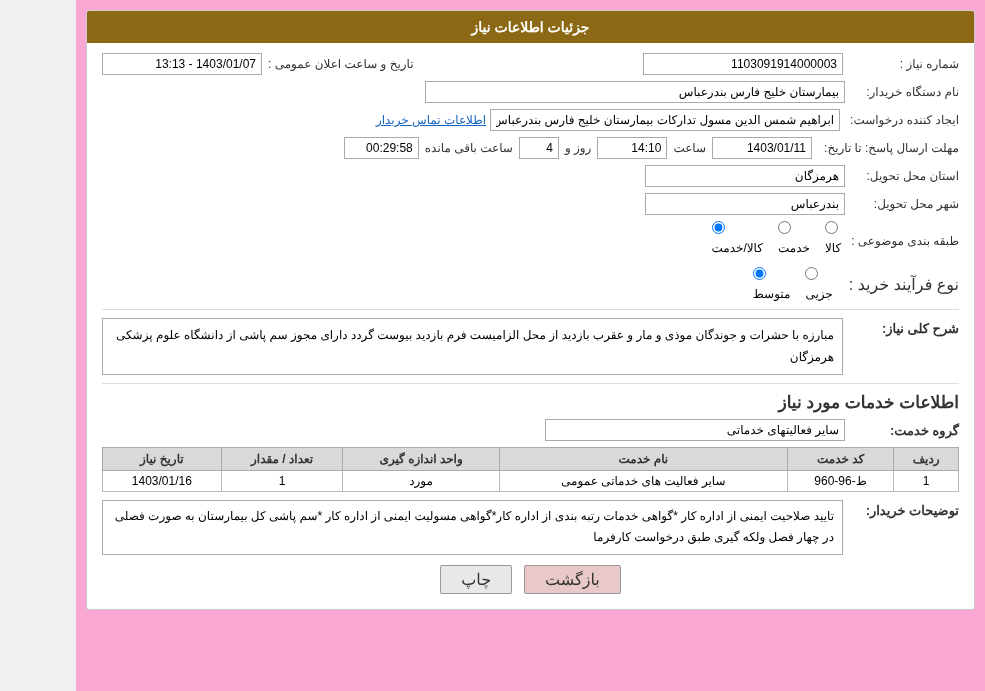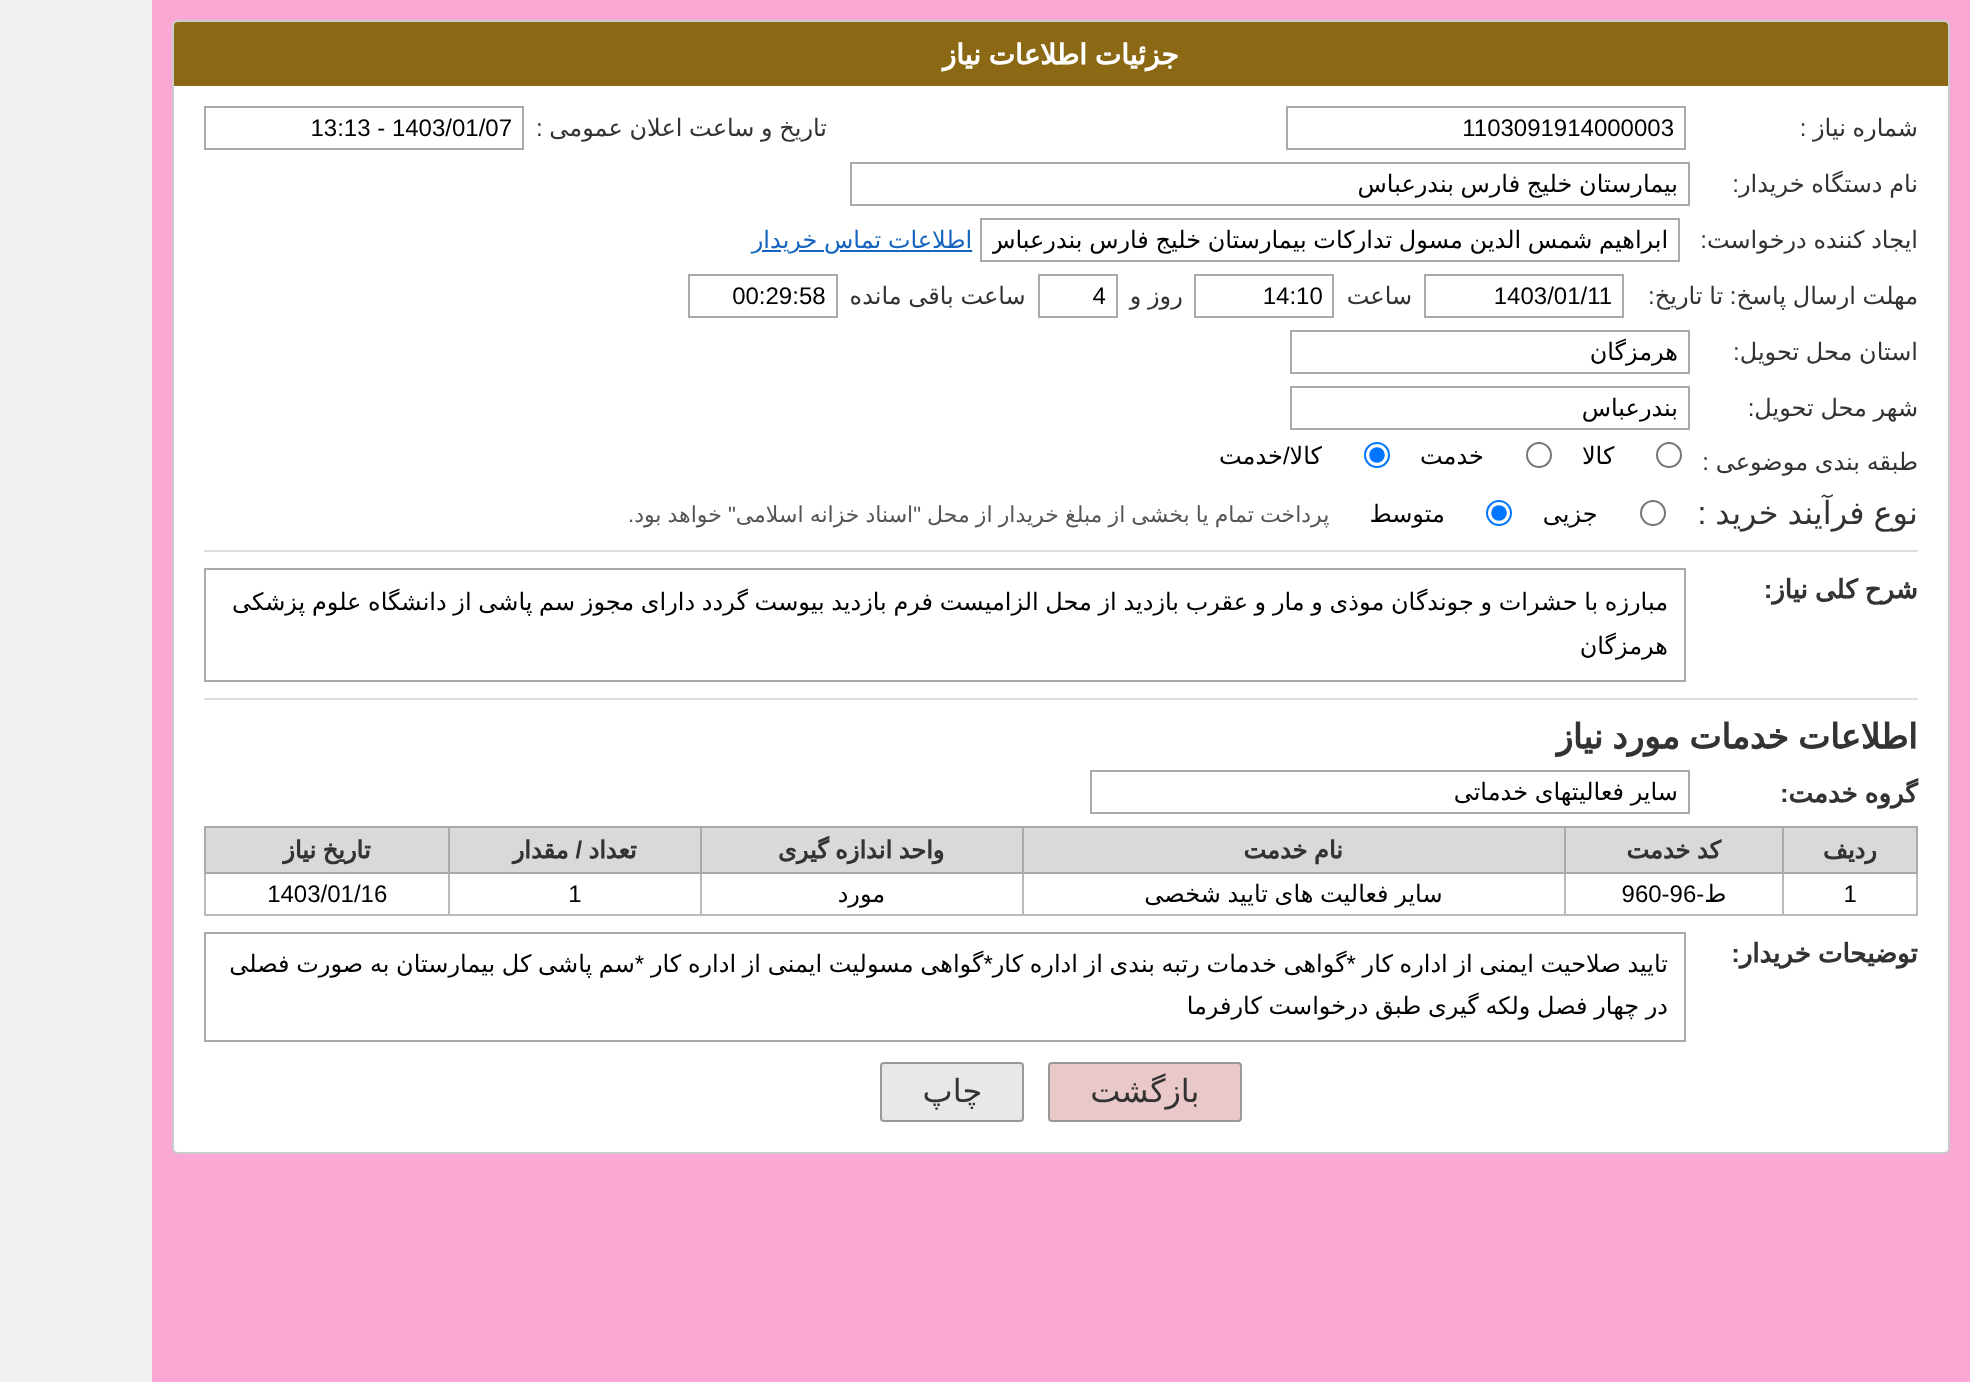--- a/index.html
+++ b/index.html
@@ -80,23 +80,24 @@
     }
     
     .radio-group {
       display: flex;
       align-items: center;
       gap: 15px;
       margin-bottom: 6px;
     }
     .radio-item {
       display: flex;
-      align-items: flex-start;
-      gap: 21px;
+      align-items: flex-end;
+      gap: 7px;
       cursor: pointer;
+      flex-direction: column;
     }
     
     .divider {
       border: none;
       border-top: 1px solid #ddd;
       margin: 8px 0;
     }
     
     .section-title {
       font-weight: bold;
@@ -341,21 +342,20 @@
         <div class="radio-group" style="margin-bottom:0;">
           <label class="radio-item">
             <input type="radio" name="need_type" style="">
             <span>جزیی</span>
           </label>
           <label class="radio-item">
             <input type="radio" name="need_type" checked="" style="">
             <span>متوسط</span>
           </label>
         </div>
-        <span style="font-size:11px;color:#555;margin-right:10px;">پرداخت تمام یا بخشی از مبلغ خریدار از محل "اسناد خزانه اسلامی" خواهد بود.</span>
       </div>
 
       <hr class="divider">
 
       <div class="need-desc-section">
         <span class="need-desc-label">شرح کلی نیاز:</span>
         <div class="need-desc-box">مبارزه با حشرات و جوندگان موذی و مار و عقرب بازدید از محل الزامیست فرم بازدید بیوست گردد دارای مجوز سم پاشی از دانشگاه علوم پزشکی هرمزگان</div>
       </div>
 
       <hr class="divider">
@@ -375,21 +375,21 @@
             <th>نام خدمت</th>
             <th>واحد اندازه گیری</th>
             <th>تعداد / مقدار</th>
             <th>تاریخ نیاز</th>
           </tr>
         </thead>
         <tbody>
           <tr class="table-row">
             <td>1</td>
             <td>ط-96-960</td>
-            <td>سایر فعالیت های تایید شخصی</td>
+            <td>سایر فعالیت های خدماتی عمومی</td>
             <td>مورد</td>
             <td>1</td>
             <td>1403/01/16</td>
           </tr>
         </tbody>
       </table>
 
       <div class="desc-row">
         <span class="desc-label" style="font-weight:bold;font-size:13px;">توضیحات خریدار:</span>
         <div class="desc-box">تایید صلاحیت ایمنی از اداره کار *گواهی خدمات رتبه بندی از اداره کار*گواهی مسولیت ایمنی از اداره کار *سم پاشی کل بیمارستان به صورت فصلی در چهار فصل ولکه گیری طبق درخواست کارفرما</div>

